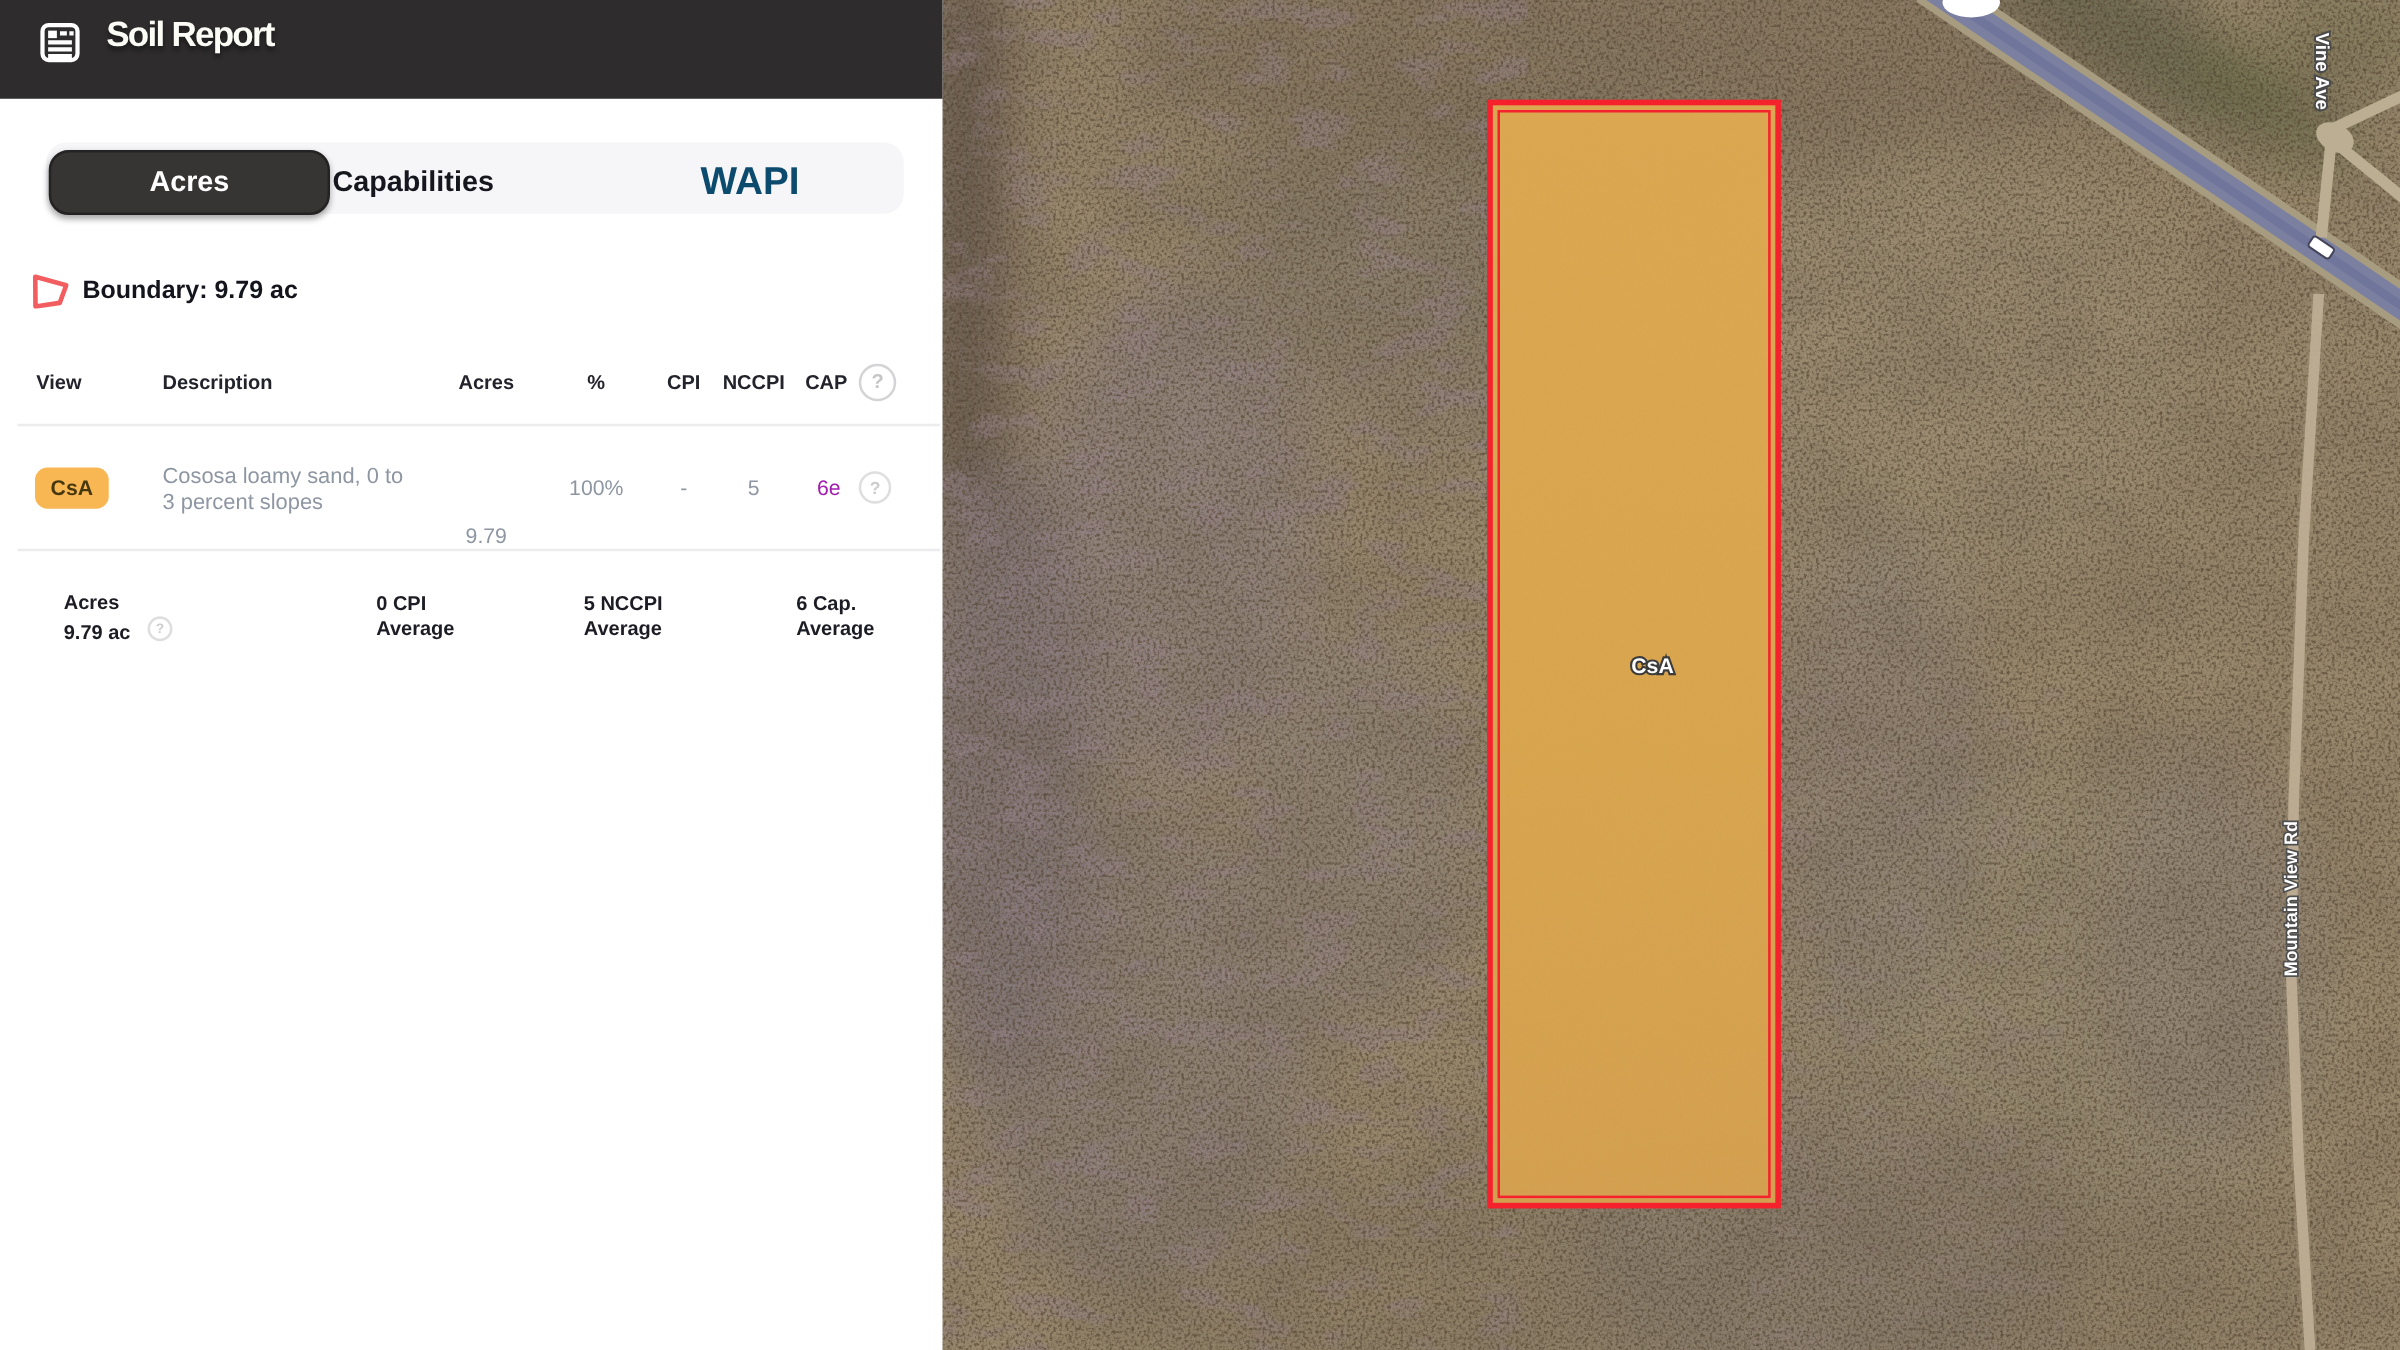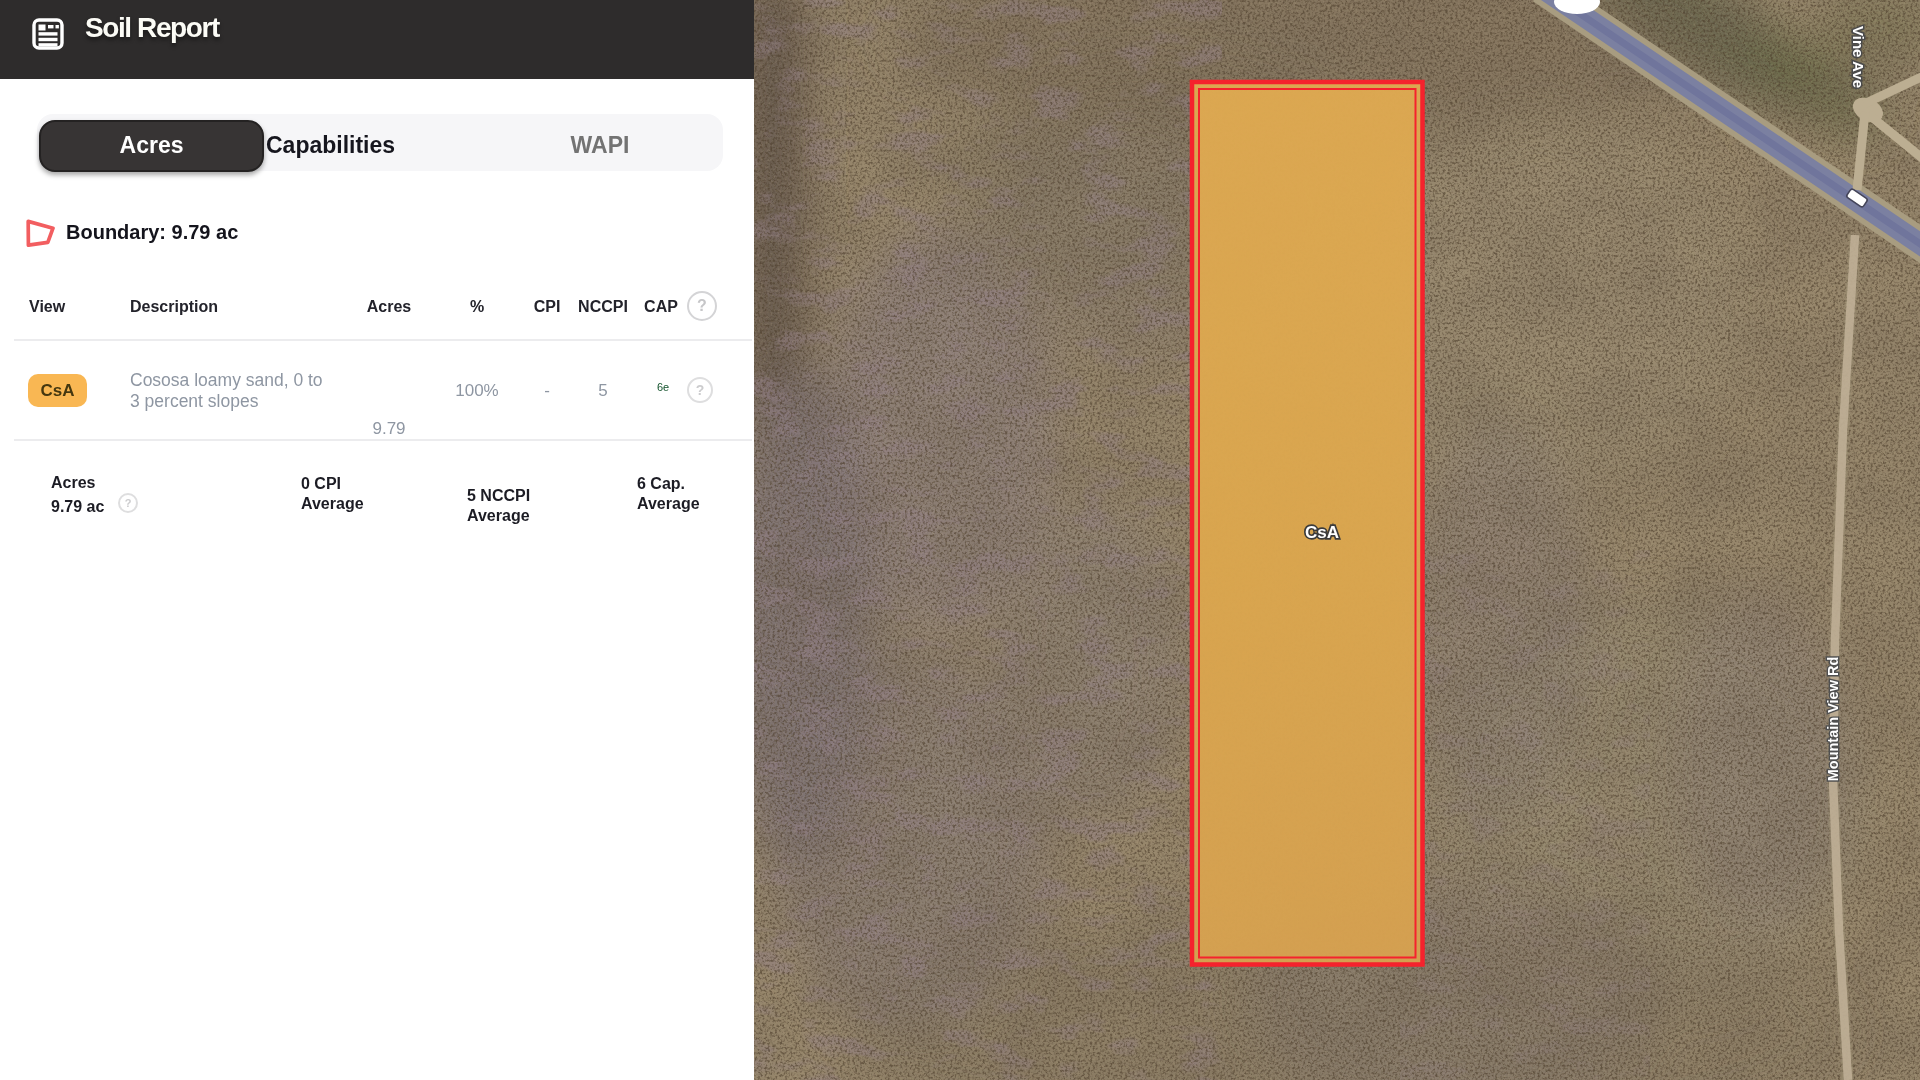--- a/index.html
+++ b/index.html
@@ -125,21 +125,21 @@
 <div class="abs" style="left:85px; top:12px; font-size:28px; font-weight:700; letter-spacing:-1.4px; color:#fcfcf6; text-shadow:0 3px 4px rgba(0,0,0,0.45);">Soil Report</div>
 
 <div class="abs" style="left:37px; top:114px; width:686px; height:57px; background:#f6f6f8; border-radius:16px;"></div>
 
 <div class="abs" style="left:39px; top:120px; width:225px; height:52px; background:#373434; border:2px solid #242222; border-radius:16px; box-shadow:0 3px 5px rgba(0,0,0,0.35);"></div>
 
 <div class="abs" style="left:39px; top:120px; width:225px; height:52px; line-height:50px; text-align:center; font-size:23px; font-weight:700; color:#ffffff;">Acres</div>
 
 <div class="abs" style="left:266px; top:119px; width:220px; height:52px; line-height:52px; font-size:23px; font-weight:700; color:#16161e;">Capabilities</div>
 
-<div class="abs" style="left:490px; top:119px; width:220px; height:52px; line-height:52px; text-align:center; font-size:23px; font-weight:700; color:#737373;">WAPI</div>
+<div class="abs" style="left:490px; top:119px; width:220px; height:52px; line-height:52px; text-align:center; font-size:31px; font-weight:700; color:#0c4a6e;">WAPI</div>
 
 <svg class="abs" style="left:26px; top:218px;" width="29" height="29" viewBox="0 0 29 29">
   <path d="M2.2 3.4 L27 10.2 L21.8 24.3 L2.4 27.2 Z" fill="none" stroke="#f25e60" stroke-width="3.7" stroke-linejoin="round"></path>
 </svg>
 
 <div class="abs" style="left:66px; top:221px; font-size:20px; font-weight:700; color:#14141c;">Boundary: 9.79 ac</div>
 
 <div class="abs" style="left:29px; top:298px; font-size:16px; font-weight:700; color:#23232b;">View</div>
 
 <div class="abs" style="left:130px; top:298px; font-size:16px; font-weight:700; color:#23232b;">Description</div>
@@ -163,29 +163,29 @@
 <div class="abs" style="left:130px; top:370px; font-size:17.5px; line-height:21px; color:#8e96a2;">Cososa loamy sand, 0 to<br>3 percent slopes</div>
 
 <div class="abs" style="left:339px; top:381px; width:100px; text-align:center; font-size:17px; color:#8e96a2;margin-top:38px;">9.79</div>
 
 <div class="abs" style="left:427px; top:381px; width:100px; text-align:center; font-size:17px; color:#8e96a2;">100%</div>
 
 <div class="abs" style="left:497px; top:381px; width:100px; text-align:center; font-size:17px; color:#8e96a2;">-</div>
 
 <div class="abs" style="left:553px; top:381px; width:100px; text-align:center; font-size:17px; color:#8e96a2;">5</div>
 
-<div class="abs" style="left:613px; top:381px; width:100px; text-align:center; font-size:11px; color:#14532d;">6e</div>
+<div class="abs" style="left:613px; top:381px; width:100px; text-align:center; font-size:17px; color:#a21caf;">6e</div>
 
 <div class="abs" style="left:687px; top:377px; width:26px; height:26px; border:2px solid #dededf; border-radius:50%; text-align:center; line-height:22px; font-size:14px; font-weight:700; color:#ccccce;">?</div>
 
 <div class="abs" style="left:14px; top:439px; width:738px; height:2px; background:#ececee;"></div>
 
 <div class="abs" style="left:51px; top:474px; font-size:16px; font-weight:700; color:#1c1c24;">Acres</div>
 
 <div class="abs" style="left:51px; top:498px; font-size:16px; font-weight:700; color:#1c1c24;">9.79 ac</div>
 
 <div class="abs" style="left:118px; top:493px; width:20px; height:20px; border:2px solid #dededf; border-radius:50%; text-align:center; line-height:16px; font-size:11px; font-weight:700; color:#ccccce;">?</div>
 
 <div class="abs" style="left:301px; top:474px; font-size:16px; font-weight:700; line-height:19.5px; color:#1c1c24;">0 CPI<br>Average</div>
 
-<div class="abs" style="left:467px; top:474px; font-size:16px; font-weight:700; line-height:19.5px; color:#1c1c24;margin-top:12px;">5 NCCPI<br>Average</div>
+<div class="abs" style="left:467px; top:474px; font-size:16px; font-weight:700; line-height:19.5px; color:#1c1c24;">5 NCCPI<br>Average</div>
 
 <div class="abs" style="left:637px; top:474px; font-size:16px; font-weight:700; line-height:19.5px; color:#1c1c24;">6 Cap.<br>Average</div>
 
 </body></html>

